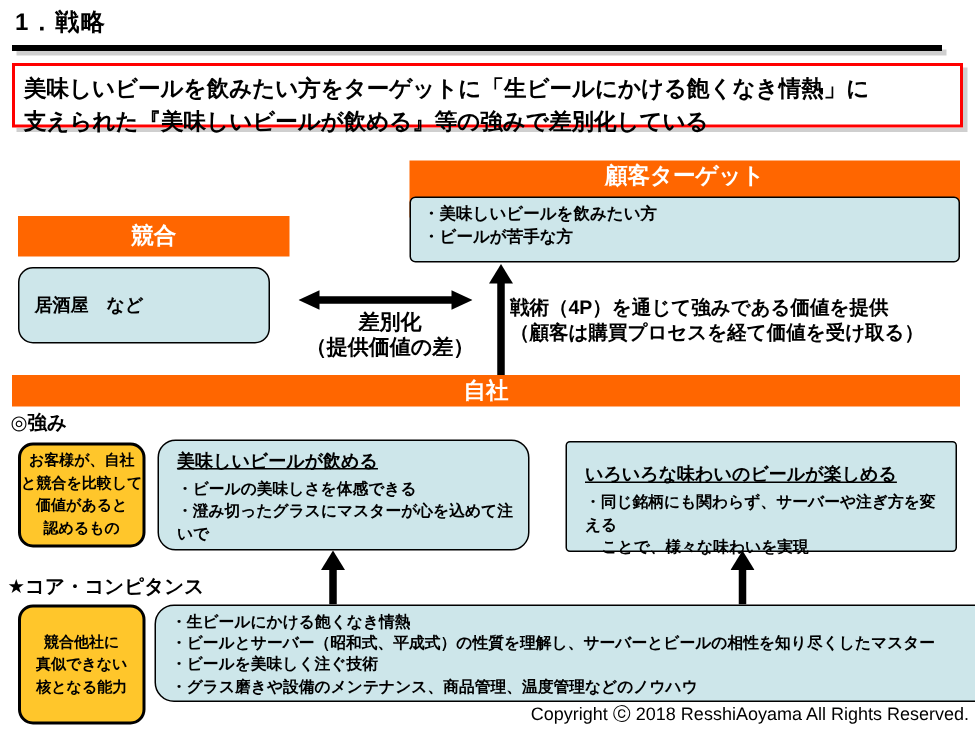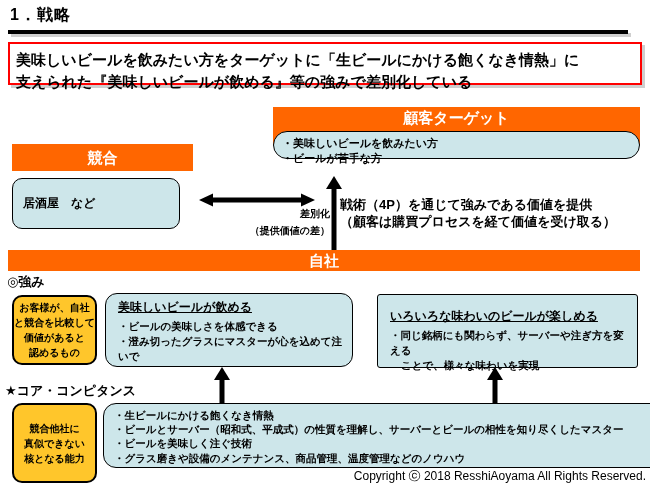--- a/index.html
+++ b/index.html
@@ -23,21 +23,21 @@
     text-align:center; font-size:15px;
   }
   .customer-hdr  { left:273px; top:107px; width:367px; height:38px; line-height:22px; }
   .competitor-hdr{ left:12px;  top:144px; width:181px; height:27px; line-height:27px; }
   .company-hdr   { left:8px;   top:250px; width:632px; height:21px; line-height:21px; }
 
   .bluebox {
     position:absolute; background:var(--panel-blue);
     border:1.5px solid #000; box-sizing:border-box;
   }
-  .customer-box  { left:273px; top:131px; width:367px; height:28px; border-radius:16px;  padding:4px 0 0 8px;  font-size:11px;  line-height:17px; }
+  .customer-box  { left:273px; top:131px; width:367px; height:44px; border-radius:4px;  padding:4px 0 0 8px;  font-size:11px;  line-height:17px; }
   .competitor-box{ left:12px;  top:178px; width:168px; height:51px; border-radius:10px; font-size:12px; display:flex; align-items:center; padding-left:10px; }
   .strength1     { left:105px; top:293px; width:248px; height:74px; border-radius:12px; padding:5px 6px 0 12px; }
   .strength2     { left:377px; top:294px; width:261px; height:74px; border-radius:3px; padding:13px 6px 0 12px; }
   .core-box      { left:103px; top:403px; width:591px; height:65px; border-radius:13px; padding:4px 16px 0 10px; }
 
   .box-title { font-size:12px; text-decoration:underline; margin-bottom:3px; }
   .bl   { font-size:10.5px; line-height:15px; }
   .bl.cont { padding-left:11px; }
   .core-box .bl { line-height:14.2px; }
 
@@ -47,21 +47,21 @@
     text-align:center; display:flex; flex-direction:column; justify-content:center;
     font-size:10px; line-height:15px;
   }
   .strength-def { left:12px; top:295px; width:85px; height:70px; }
   .core-def     { left:12px; top:403px; width:85px; height:80px; }
 
   .sec-label { position:absolute; font-size:13px; }
   .strengths-label { left:7px; top:273px; }
   .core-label      { left:5px; top:382px; }
 
-  .diff-label { position:absolute; left:190px; top:206px; width:140px; text-align:right; font-size:10px; line-height:16.5px; }
+  .diff-label { position:absolute; left:190px; top:206px; width:140px; text-align:center; font-size:14px; line-height:16.5px; }
   .tactics    { position:absolute; left:340px; top:196px; font-size:13px; line-height:17px; }
 
   .arrow { position:absolute; }
   .h-arrow { left:199px; top:193px; }
   .v-arrow { left:326px; top:176px; }
   .up1     { left:214px; top:367px; }
   .up2     { left:487px; top:367px; }
 
   .copyright { position:absolute; right:4px; top:468px; font-size:12px; font-weight:normal; }
 </style>

